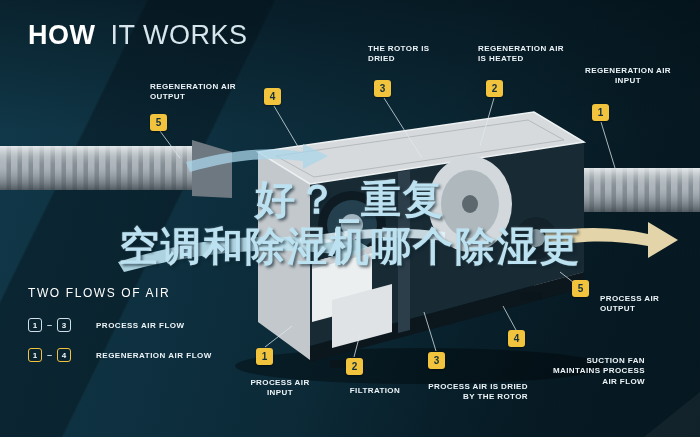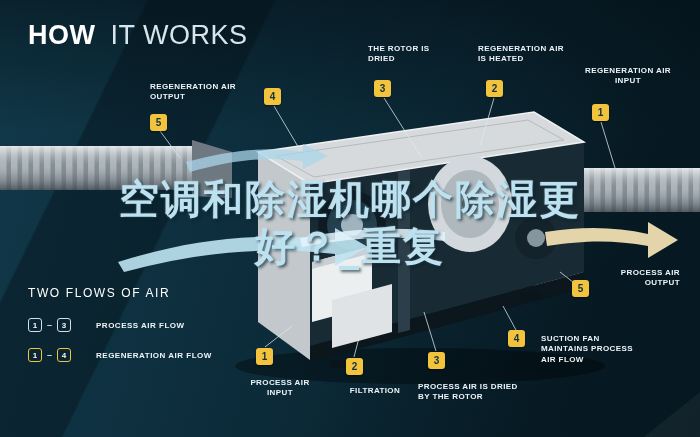--- a/index.html
+++ b/index.html
@@ -146,46 +146,46 @@
 
     <polygon points="644,437 700,392 700,437" fill="rgba(255,255,255,0.05)"></polygon>
   </svg>
 
   <div class="header">
     <span class="hb">HOW</span>
     <span class="hl">IT WORKS</span>
   </div>
 
   <div class="watermark">
+    <div>好？_重复</div>
     <div>空调和除湿机哪个除湿更</div>
-    <div>好？_重复</div>
   </div>
 
   <div class="label-text" style="left:150px;top:82px;width:90px;text-align:left;">REGENERATION AIR OUTPUT</div>
   <div class="badge" style="left:150px;top:114px;">5</div>
 
   <div class="badge" style="left:264px;top:88px;">4</div>
 
   <div class="label-text" style="left:368px;top:44px;width:74px;text-align:left;">THE ROTOR IS DRIED</div>
   <div class="badge" style="left:374px;top:80px;">3</div>
 
   <div class="label-text" style="left:478px;top:44px;width:96px;text-align:left;">REGENERATION AIR IS HEATED</div>
   <div class="badge" style="left:486px;top:80px;">2</div>
 
   <div class="label-text" style="left:584px;top:66px;width:88px;text-align:center;">REGENERATION AIR INPUT</div>
   <div class="badge" style="left:592px;top:104px;">1</div>
 
   <div class="badge" style="left:572px;top:280px;">5</div>
-  <div class="label-text" style="left:600px;top:268px;width:80px;text-align:right;">PROCESS AIR OUTPUT</div>
+  <div class="label-text" style="left:600px;top:294px;width:80px;text-align:left;">PROCESS AIR OUTPUT</div>
 
   <div class="badge" style="left:508px;top:330px;">4</div>
-  <div class="label-text" style="left:541px;top:334px;width:104px;text-align:left;">SUCTION FAN MAINTAINS PROCESS AIR FLOW</div>
+  <div class="label-text" style="left:541px;top:356px;width:104px;text-align:right;">SUCTION FAN MAINTAINS PROCESS AIR FLOW</div>
 
   <div class="badge" style="left:428px;top:352px;">3</div>
-  <div class="label-text" style="left:418px;top:382px;width:110px;text-align:left;">PROCESS AIR IS DRIED BY THE ROTOR</div>
+  <div class="label-text" style="left:418px;top:382px;width:110px;text-align:right;">PROCESS AIR IS DRIED BY THE ROTOR</div>
 
   <div class="badge" style="left:346px;top:358px;">2</div>
   <div class="label-text" style="left:336px;top:386px;width:78px;text-align:center;">FILTRATION</div>
 
   <div class="badge" style="left:256px;top:348px;">1</div>
   <div class="label-text" style="left:238px;top:378px;width:84px;text-align:center;">PROCESS AIR INPUT</div>
 
   <div class="legend-title">TWO FLOWS OF AIR</div>
 
   <div class="legend-row" style="left:28px;top:318px;">

